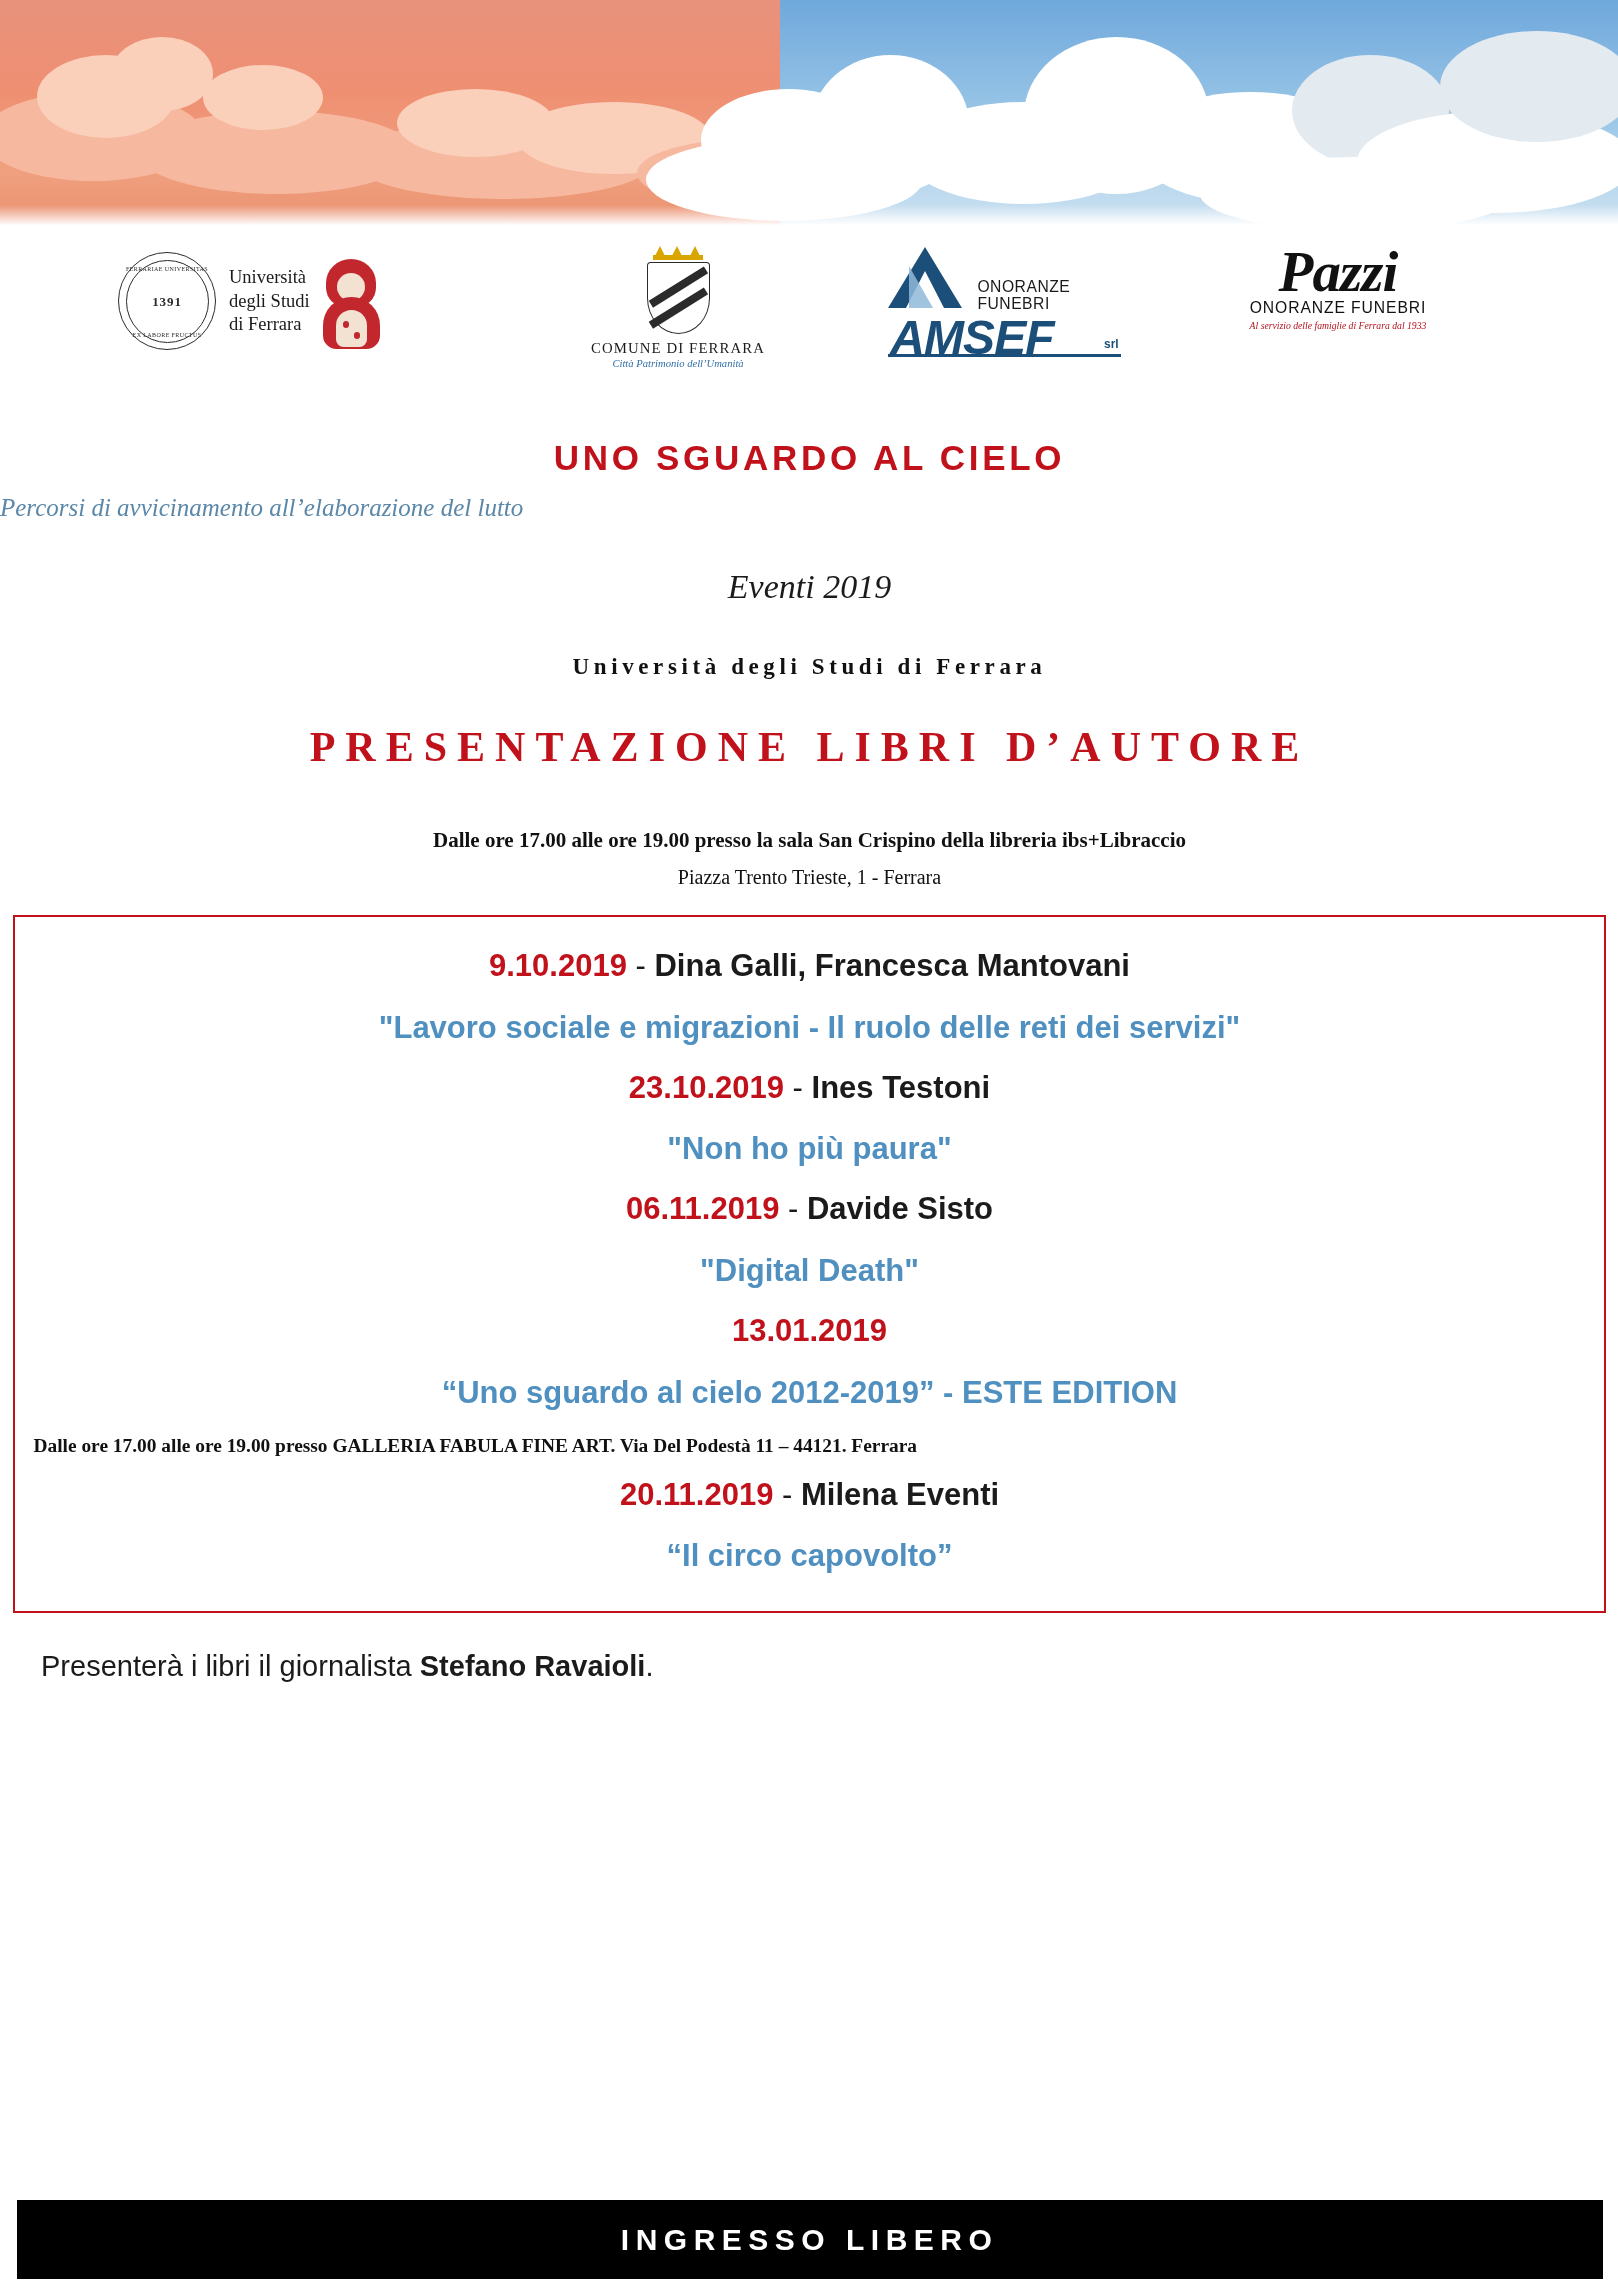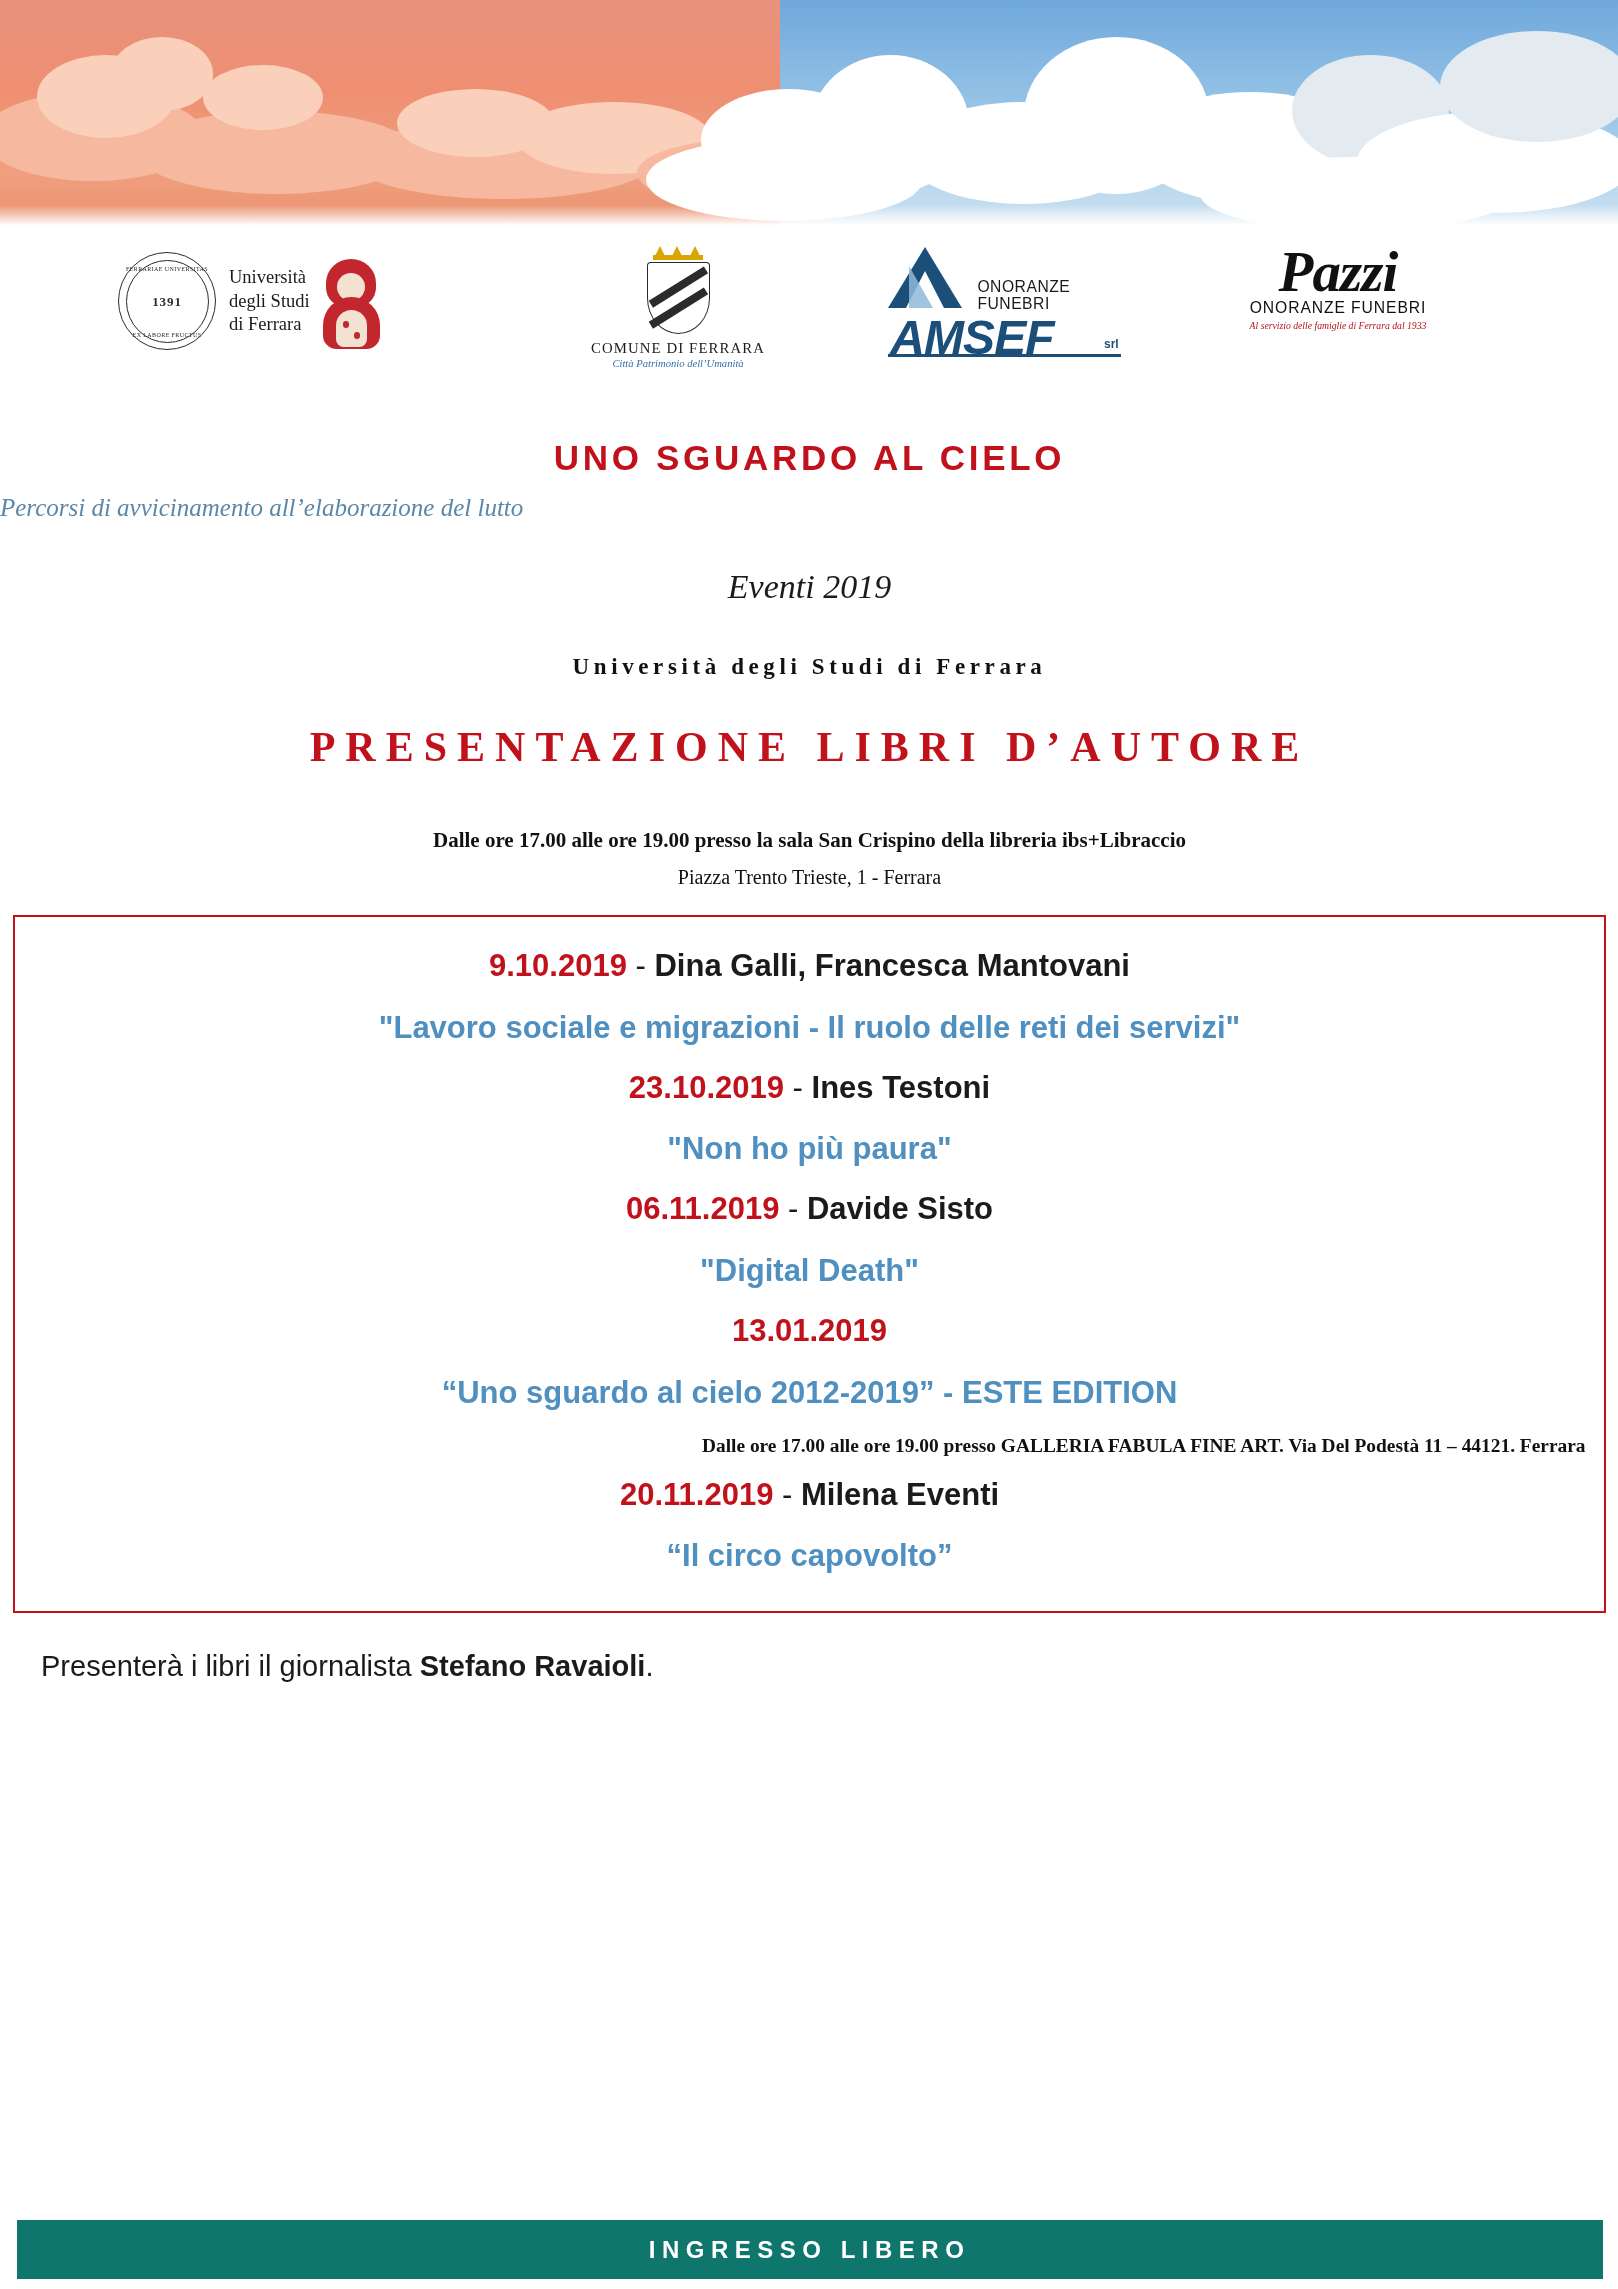--- a/index.html
+++ b/index.html
@@ -282,43 +282,43 @@
   .ev-dash { color: #1b1b1b; }
   .ev-author { color: #1b1b1b; font-weight: bold; }
   .ev-title {
     text-align: center;
     color: #4f90c0;
     font-family: "Liberation Sans", sans-serif;
     font-size: 31px; font-weight: bold;
     margin-bottom: 24px;
   }
   .ev-note {
-    text-align: right;
+    text-align: left;
     color: #111;
     font-family: "Liberation Serif", serif;
     font-size: 19.4px; font-weight: bold;
     margin: 13px 0 20px 0;
   }
 
   
   .presenter {
     margin: 37px 0 0 41px;
     font-family: Liberation Sans, sans-serif;
     font-size: 29px;
     color: #1b1b1b;
   }
   .presenter b { font-weight: bold; }
   .ingresso {
     position: absolute;
     left: 16.6px; bottom: 11px;
-    width: 1586px; height: 59px;
-    background: #0f766e;
+    width: 1586px; height: 79px;
+    background: #000000;
     color: #ffffff;
     font-family: "Liberation Sans", sans-serif;
-    font-size: 24px; font-weight: bold; letter-spacing: 6.5px;
+    font-size: 30px; font-weight: bold; letter-spacing: 6.5px;
     display: flex; align-items: center; justify-content: center;
   }
 </style>
 </head>
 <body>
 
 <div class="sky-banner">
   <div class="sky-left"></div>
 
   <div class="cloud pink" style="left:-18.5px;  top:92px; width:222px; height:89px;"></div>

